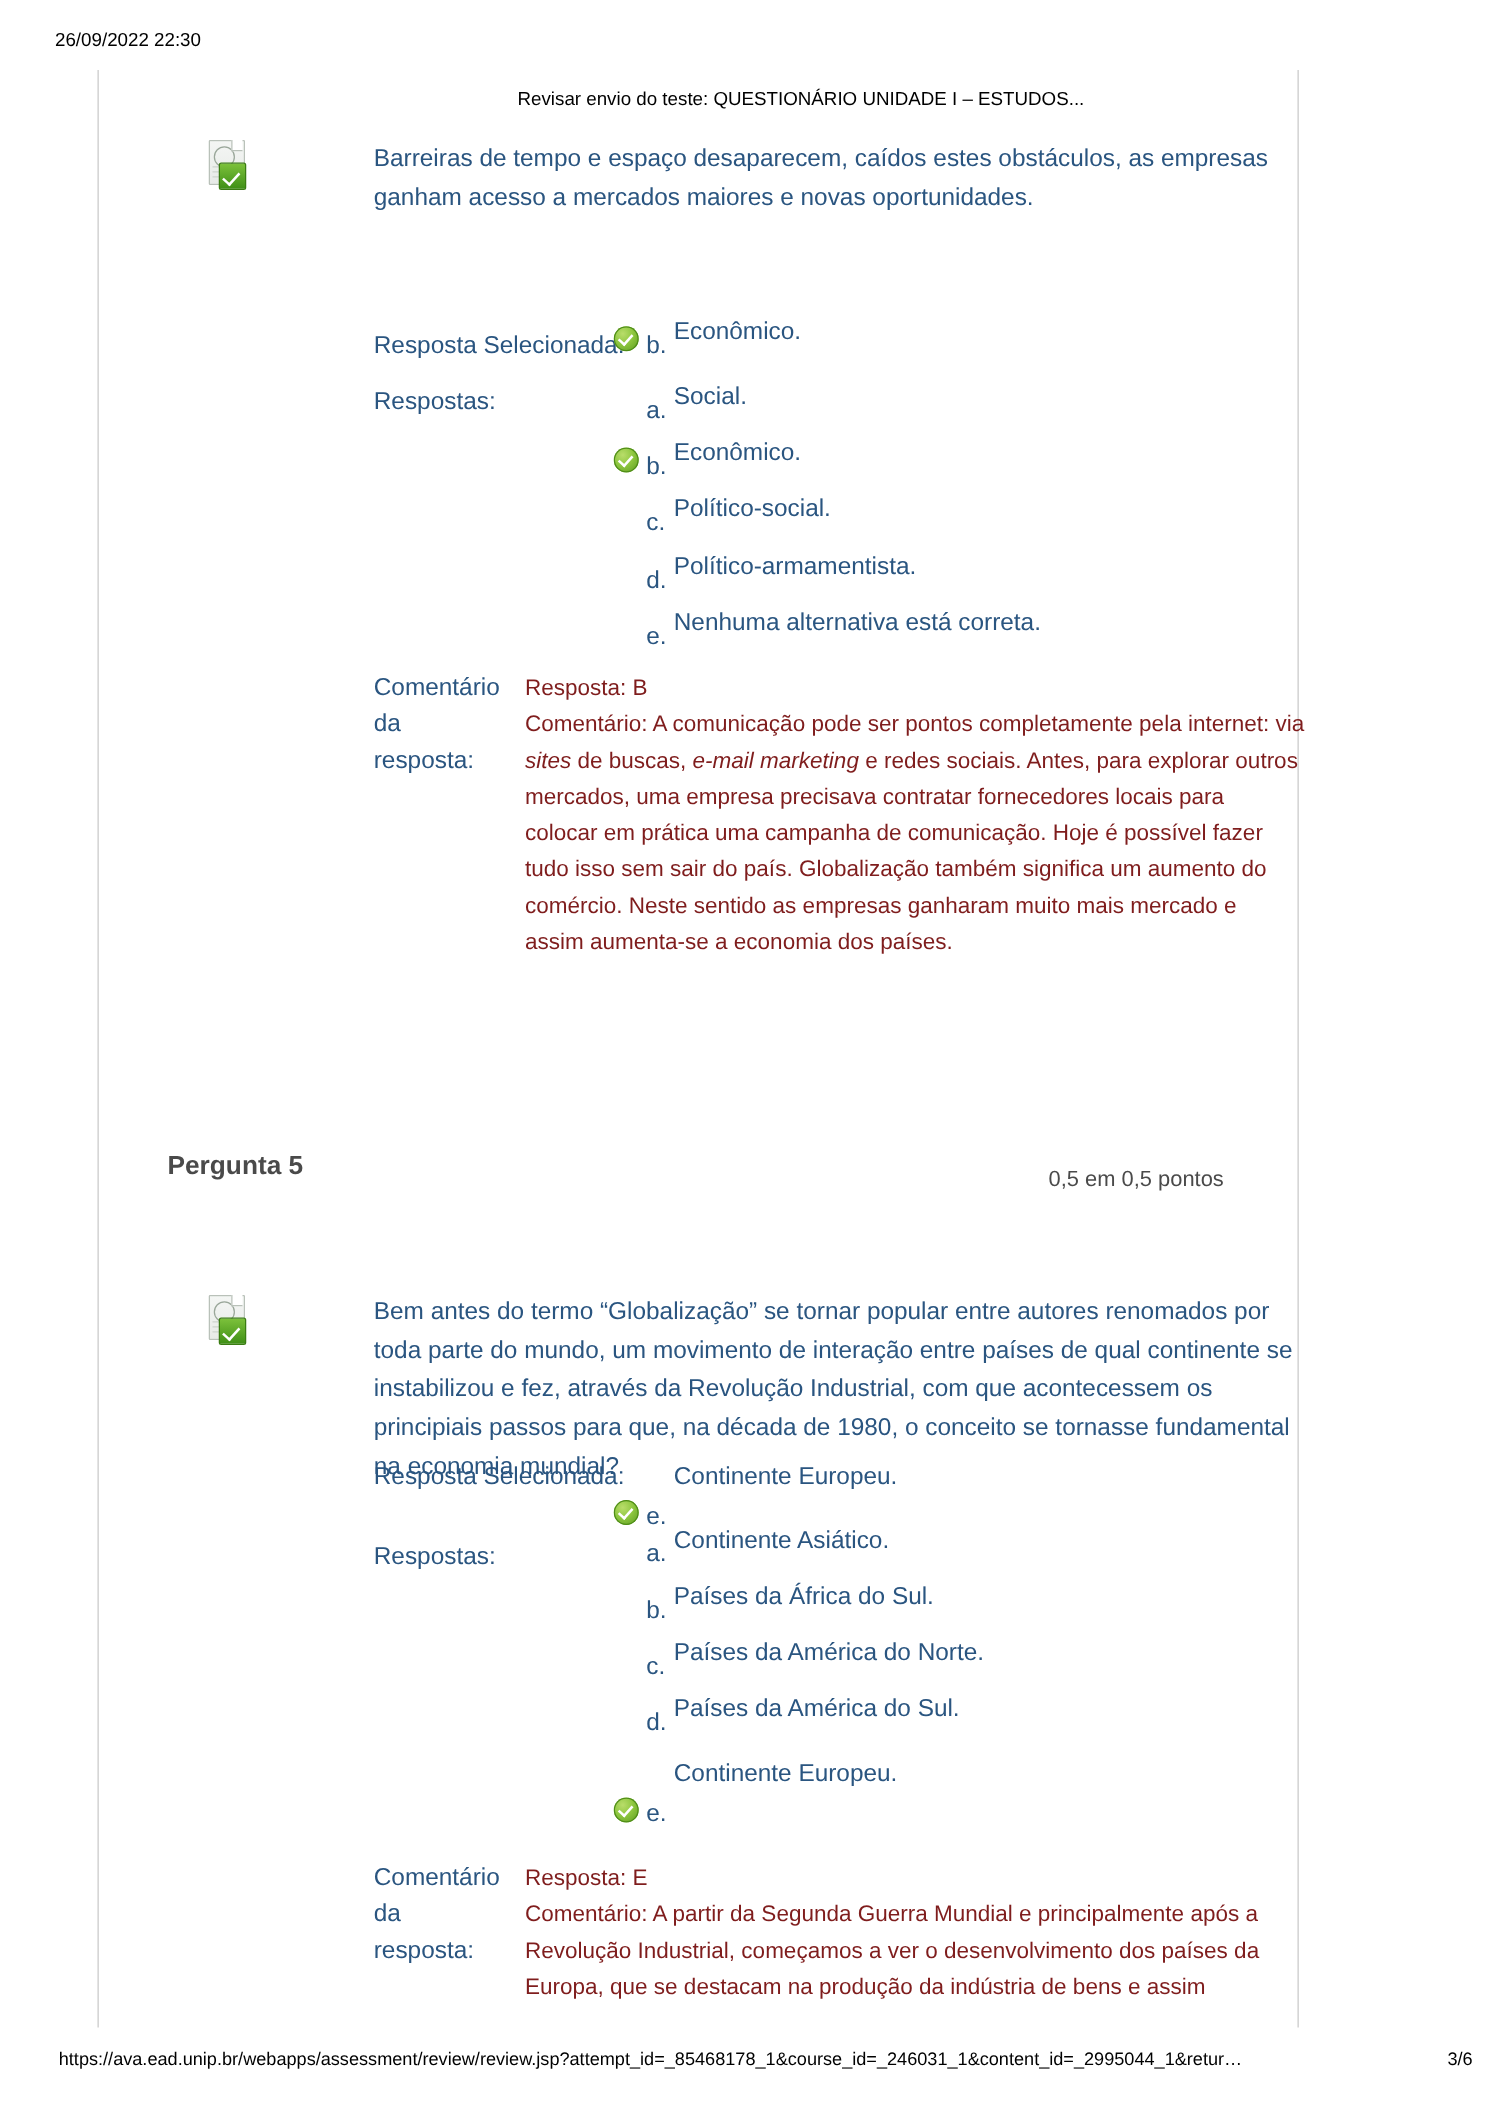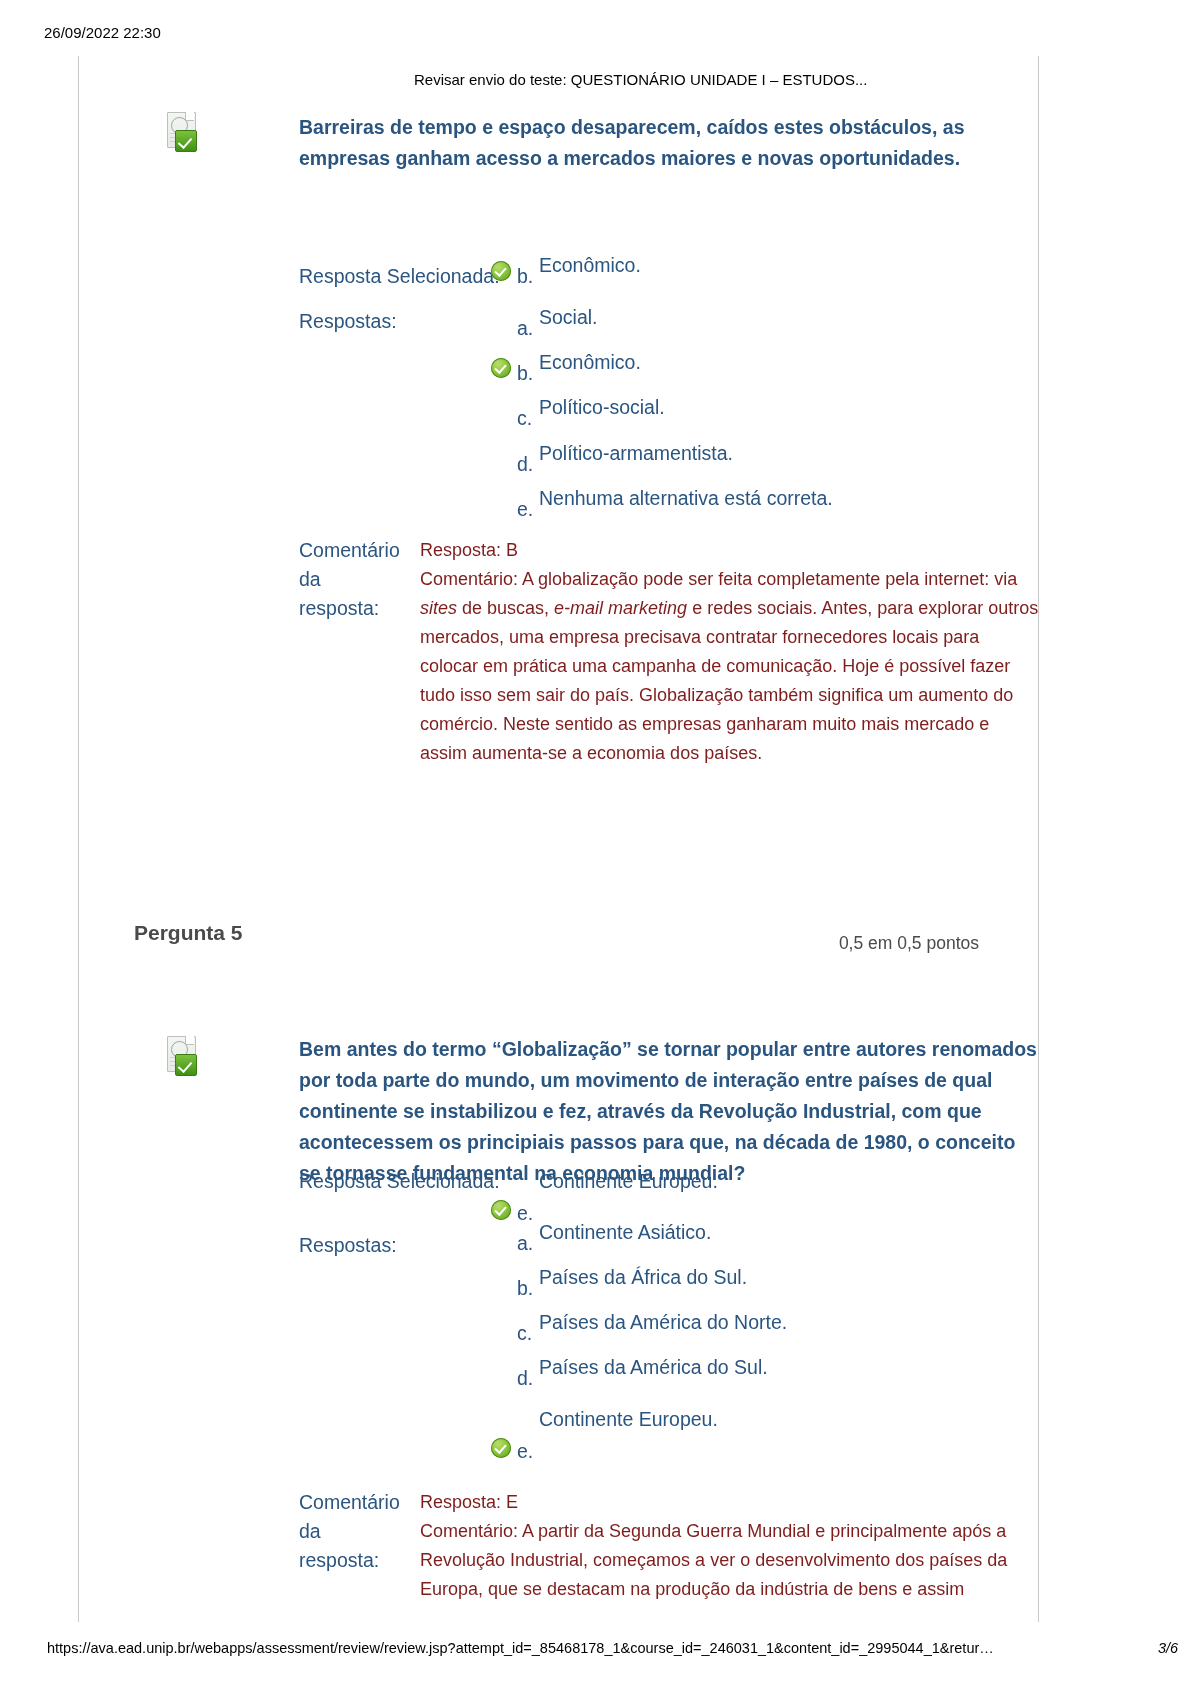--- a/index.html
+++ b/index.html
@@ -121,21 +121,20 @@
     transform: rotate(42deg);
   }
 
   .q-stem {
     position: absolute;
     left: 221px;
     width: 740px;
     font-size: 19.5px;
     line-height: 31px;
     color: #2a5580;
-    font-weight: bold;
   }
   .q-stem p { margin: 0; }
   .q-stem p + p { margin-top: 31px; }
 
   
   .ans-label {
     position: absolute;
     left: 221px;
     font-size: 19.5px;
     line-height: 26px;
@@ -239,21 +238,20 @@
   }
   .print-footer .pf-url {
     position: absolute;
     left: 47px; top: 0;
     white-space: nowrap;
   }
   .print-footer .pf-page {
     position: absolute;
     left: 1158px; top: 0;
     white-space: nowrap;
-    font-style: italic;
   }
 </style>
 </head>
 <body>
 
 <div class="print-header">
   <span class="ph-date">26/09/2022 22:30</span>
   <span class="ph-title">Revisar envio do teste: QUESTIONÁRIO UNIDADE I – ESTUDOS...</span>
 </div>
 
@@ -309,21 +307,21 @@
       <span class="ans-text">Nenhuma alternativa está correta.</span>
     </div>
 
     <div class="fb-label" style="top:480px;">
       <span>Comentário</span><br>
       <span>da</span><br>
       <span>resposta:</span>
     </div>
     <div class="fb-body" style="top:480px;">
       <span class="ln">Resposta: B</span>
-      <span class="ln">Comentário: A globalização pode ser feita completamente pela internet: via</span>
+      <span class="ln">Comentário: A comunicação pode ser pontos completamente pela internet: via</span>
       <span class="ln"><i>sites</i> de buscas, <i>e-mail marketing</i> e redes sociais. Antes, para explorar outros</span>
       <span class="ln">mercados, uma empresa precisava contratar fornecedores locais para</span>
       <span class="ln">colocar em prática uma campanha de comunicação. Hoje é possível fazer</span>
       <span class="ln">tudo isso sem sair do país. Globalização também significa um aumento do</span>
       <span class="ln">comércio. Neste sentido as empresas ganharam muito mais mercado e</span>
       <span class="ln">assim aumenta-se a economia dos países.</span>
     </div>
   </div>
 
   <div class="qblock" style="top:0;">

